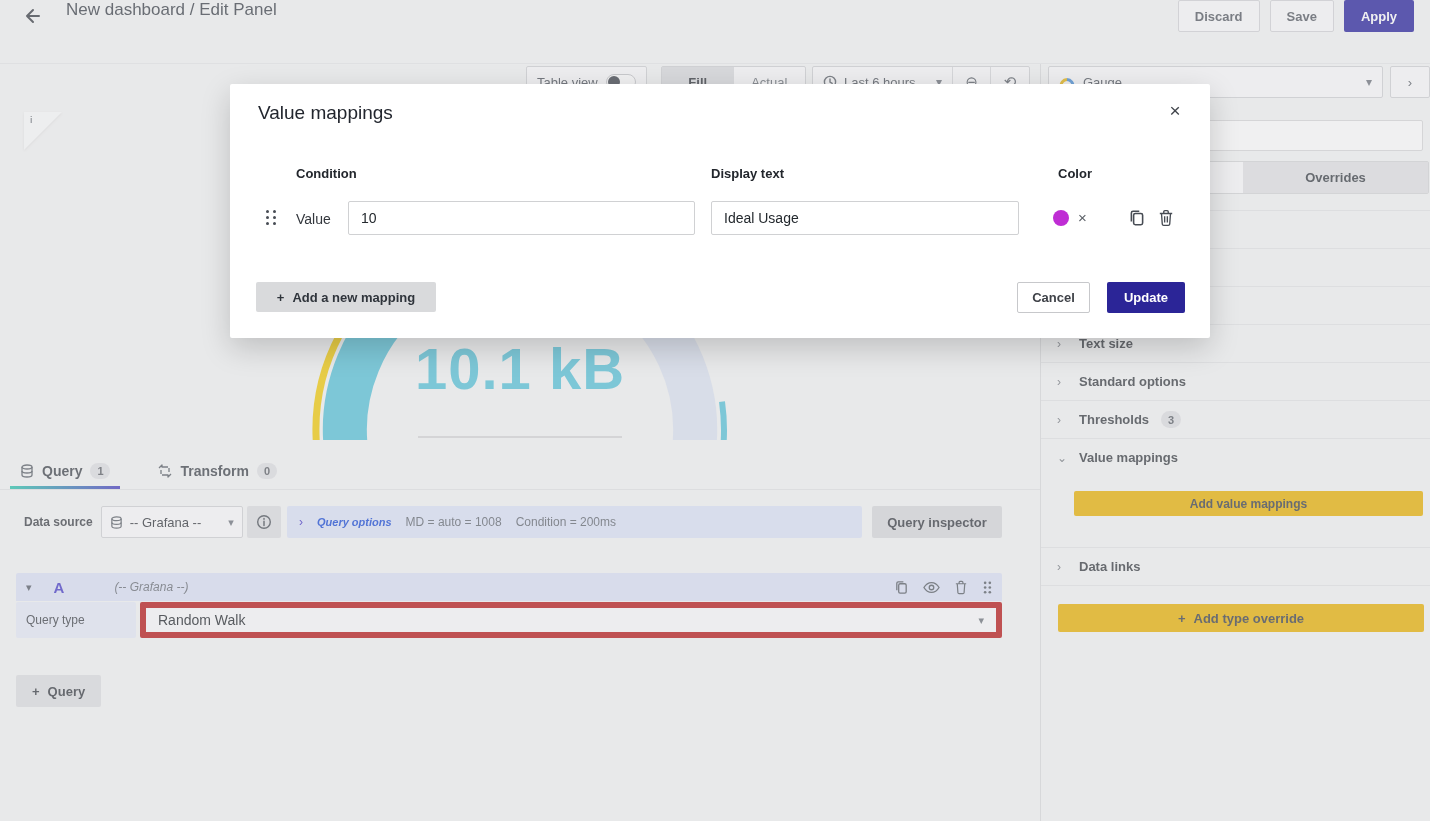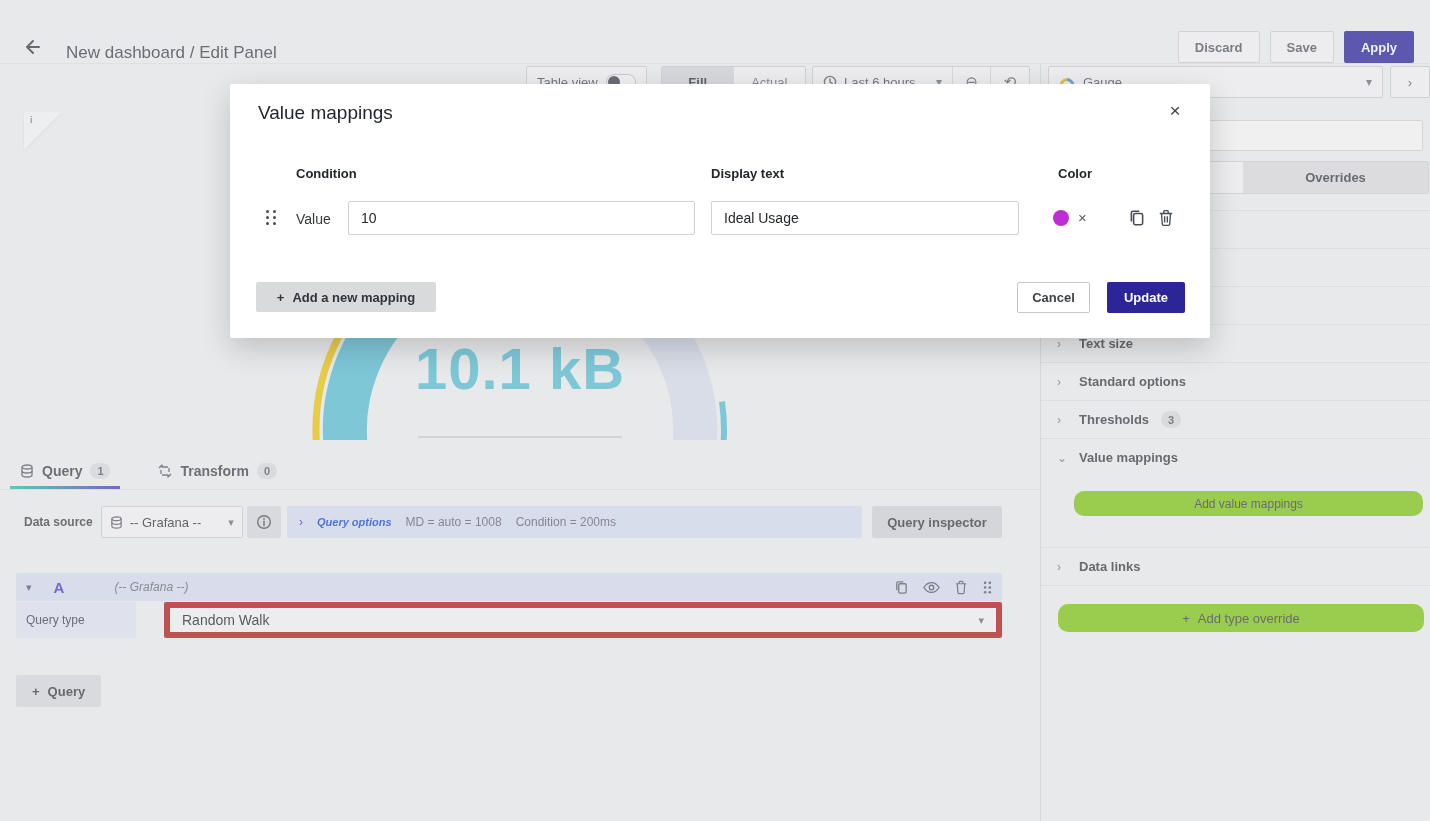--- a/index.html
+++ b/index.html
@@ -4,21 +4,21 @@
 <style>
   html,body{margin:0;padding:0;background:#ddd;}
   .screen{position:relative;width:1430px;height:821px;background:#f4f5f5;overflow:hidden;
           font-family:"Liberation Sans",sans-serif;color:#3c4148;}
   .screen *{box-sizing:border-box;}
 
   
   .base{position:absolute;inset:0;z-index:1;}
 
   .app-header{position:absolute;left:0;top:0;width:1430px;height:64px;background:#f4f5f5;
-              border-bottom:1px solid #e7e8ea;display:flex;align-items:flex-end;padding:0 16px;}
+              border-bottom:1px solid #e7e8ea;display:flex;align-items:flex-start;padding:0 16px;}
   .back-btn{width:32px;height:32px;display:flex;align-items:center;justify-content:center;
             font-size:22px;color:#3c4148;cursor:pointer;background:none;border:none;}
   .hdr-title{margin-left:18px;font-size:17px;font-weight:500;color:#3e444c;}
   .hdr-spacer{flex:1;}
   .btn{height:32px;border-radius:2px;font-size:13px;font-weight:600;display:inline-flex;
        align-items:center;justify-content:center;padding:0 16px;border:1px solid transparent;
        font-family:inherit;cursor:pointer;}
   .btn-ghost{background:#fbfbfc;border-color:#d4d5d8;color:#565b63;margin-left:10px;}
   .btn-primary{background:#2c26a0;color:#fff;margin-left:10px;}
 
@@ -78,21 +78,21 @@
   .qopts-title{color:#1d4ed8;font-size:11px;font-weight:600;font-style:italic;}
   .qinspector{position:absolute;right:38px;top:16px;width:130px;height:32px;background:#d9dadd;
               border-radius:2px;display:flex;align-items:center;justify-content:center;
               font-size:13px;font-weight:600;color:#3a3e45;cursor:pointer;}
   .qrow-hdr{position:absolute;left:16px;top:83px;width:986px;height:28px;background:#dde3f6;
             border-radius:2px 2px 0 0;display:flex;align-items:center;padding:0 10px;gap:10px;}
   .qrow-hdr .caret{color:#5a5f6a;font-size:11px;}
   .ref-id{font-size:15px;font-weight:700;color:#4a3fc9;margin-left:12px;}
   .ds-hint{font-size:12px;font-style:italic;color:#6a6f78;margin-left:40px;}
   .qrow-icons{margin-left:auto;display:flex;align-items:center;gap:14px;color:#5a6068;}
-  .qrow-body{position:absolute;left:16px;top:112px;width:986px;height:36px;display:flex;align-items:stretch;gap:24px;}
+  .qrow-body{position:absolute;left:16px;top:112px;width:986px;height:36px;display:flex;align-items:stretch;}
   .qtype-chip{width:120px;background:#e7ebf8;border-radius:2px;display:flex;align-items:center;
               padding:0 10px;font-size:12px;font-weight:500;color:#41454c;margin-right:4px;}
   .qtype-select{flex:1;background:#fbfbfc;border:6px solid #b91c1c;border-radius:2px;display:flex;
                 align-items:center;padding:0 12px;font-size:14px;color:#24292e;}
   .qtype-select .caret{margin-left:auto;color:#70767e;font-size:11px;}
   .add-query-btn{position:absolute;left:16px;top:185px;height:32px;padding:0 16px;background:#dfe0e2;
                  border-radius:2px;display:flex;align-items:center;gap:8px;font-size:13px;
                  font-weight:600;color:#3a3e45;cursor:pointer;}
 
   
@@ -103,22 +103,22 @@
             border-radius:2px;display:flex;background:#fbfbfc;}
   .opt-tab{flex:1;display:flex;align-items:center;justify-content:center;font-size:13px;
            font-weight:600;color:#4e545c;cursor:pointer;}
   .opt-tab.active{background:#e2e3e5;color:#3a3f46;}
   .opt-row{position:absolute;left:0;width:390px;height:38px;border-top:1px solid #e4e5e7;
            display:flex;align-items:center;gap:12px;padding:0 16px;cursor:pointer;}
   .opt-row .chev{color:#7b8087;font-size:12px;width:10px;}
   .opt-row .lbl{font-size:13px;font-weight:600;color:#3b4046;}
   .opt-row .badge{min-width:20px;height:17px;border-radius:9px;background:#dfe0e3;color:#5a5f66;
                   font-size:11px;font-weight:600;display:flex;align-items:center;justify-content:center;padding:0 6px;}
-  .sb-btn{position:absolute;background:#84cc16;border-radius:10px;display:flex;align-items:center;
-          justify-content:center;font-size:12px;font-weight:400;color:#3e434a;cursor:pointer;gap:8px;}
+  .sb-btn{position:absolute;background:#eab308;border-radius:2px;display:flex;align-items:center;
+          justify-content:center;font-size:12px;font-weight:700;color:#3e434a;cursor:pointer;gap:8px;}
   .sb-sec-border{position:absolute;left:0;width:390px;border-top:1px solid #e4e5e7;}
 
   
   .backdrop{position:absolute;inset:0;background:rgba(204,205,210,0.30);z-index:5;}
   .modal{position:absolute;left:230px;top:84px;width:980px;height:254px;background:#fff;z-index:10;
          box-shadow:0 10px 30px rgba(0,0,0,.18);border-radius:2px;}
   .modal-title{position:absolute;left:28px;top:18px;font-size:19px;font-weight:500;color:#22262e;}
   .modal-close{position:absolute;right:24px;top:16px;width:22px;height:22px;border:none;background:none;
                font-size:19px;color:#41454c;cursor:pointer;line-height:22px;padding:0;}
   .col-hdr{position:absolute;top:82px;font-size:13px;font-weight:600;color:#22262c;text-align:center;}

